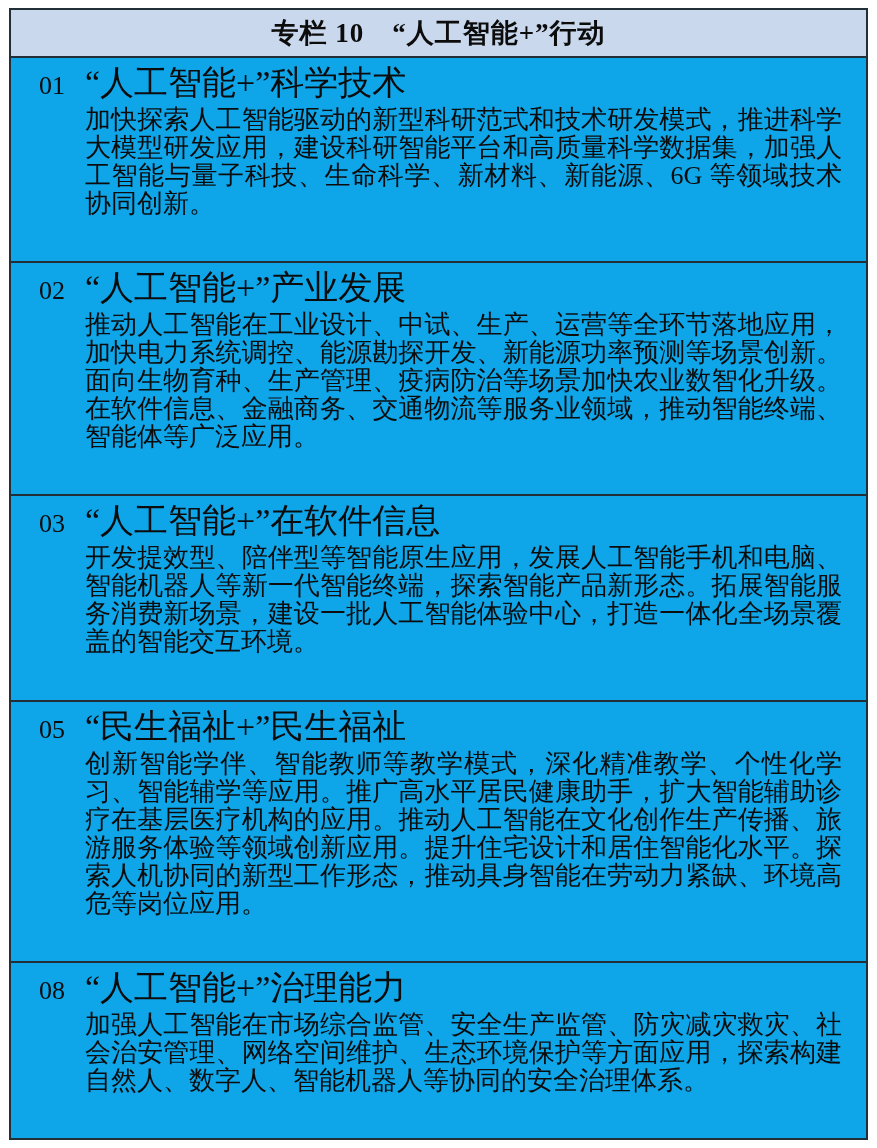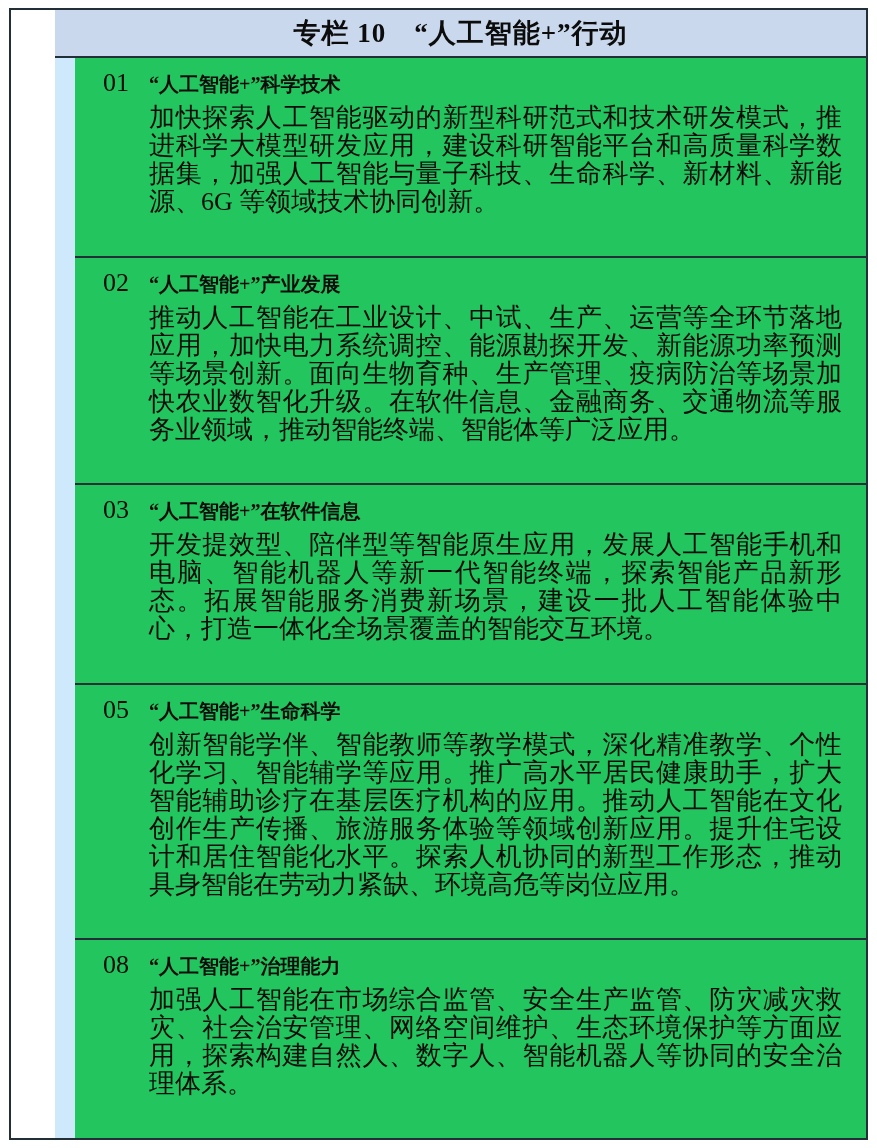--- a/index.html
+++ b/index.html
@@ -15,21 +15,20 @@
     box-sizing: border-box;
     padding: 8px 9px;
   }
   .panel {
     box-sizing: border-box;
     width: 100%;
     height: 100%;
     border: 2px solid #232f36;
     display: flex;
     flex-direction: column;
-    padding-left: 44px;
   }
   .panel-header {
     background: #c9d8ec;
     flex: 0 0 auto;
     min-height: 46px;
     display: flex;
     align-items: center;
     justify-content: center;
     border-bottom: 2px solid #232f36;
   }
@@ -41,43 +40,42 @@
     white-space: pre;
   }
   .panel-body {
     flex: 1 1 auto;
     display: flex;
     flex-direction: column;
     background: #cfe9fc;
   }
   .row {
     flex: 1 1 auto;
-    background: #22c55e;
+    background: #0ea5e9;
     padding: 5px 0 7px 0;
-    margin-left: 20px;
   }
   .row + .row {
     border-top: 2px solid #232f36;
   }
   .row-head {
     display: flex;
     align-items: baseline;
     padding-left: 28px;
     line-height: 40px;
   }
   .sec-num {
     font-size: 26px;
     color: #0c0c0c;
     width: 46px;
     flex: 0 0 auto;
     font-family: "Liberation Serif", "DejaVu Serif", serif;
   }
   .sec-title {
-    font-size: 20px;
-    font-weight: bold;
+    font-size: 34px;
+    font-weight: normal;
     color: #0c0c0c;
   }
   .sec-body {
     margin: 0;
     padding: 0 24px 0 74px;
     font-size: 26px;
     line-height: 28px;
     color: #0c0c0c;
     text-align: justify;
     text-justify: inter-ideograph;
@@ -115,21 +113,21 @@
         <div class="row-head">
           <span class="sec-num">03</span>
           <span class="sec-title">“人工智能+”在软件信息</span>
         </div>
         <p class="sec-body">开发提效型、陪伴型等智能原生应用，发展人工智能手机和电脑、智能机器人等新一代智能终端，探索智能产品新形态。拓展智能服务消费新场景，建设一批人工智能体验中心，打造一体化全场景覆盖的智能交互环境。</p>
       </div>
 
       <div class="row">
         <div class="row-head">
           <span class="sec-num">05</span>
-          <span class="sec-title">“人工智能+”生命科学</span>
+          <span class="sec-title">“民生福祉+”民生福祉</span>
         </div>
         <p class="sec-body">创新智能学伴、智能教师等教学模式，深化精准教学、个性化学习、智能辅学等应用。推广高水平居民健康助手，扩大智能辅助诊疗在基层医疗机构的应用。推动人工智能在文化创作生产传播、旅游服务体验等领域创新应用。提升住宅设计和居住智能化水平。探索人机协同的新型工作形态，推动具身智能在劳动力紧缺、环境高危等岗位应用。</p>
       </div>
 
       <div class="row">
         <div class="row-head">
           <span class="sec-num">08</span>
           <span class="sec-title">“人工智能+”治理能力</span>
         </div>
         <p class="sec-body">加强人工智能在市场综合监管、安全生产监管、防灾减灾救灾、社会治安管理、网络空间维护、生态环境保护等方面应用，探索构建自然人、数字人、智能机器人等协同的安全治理体系。</p>

